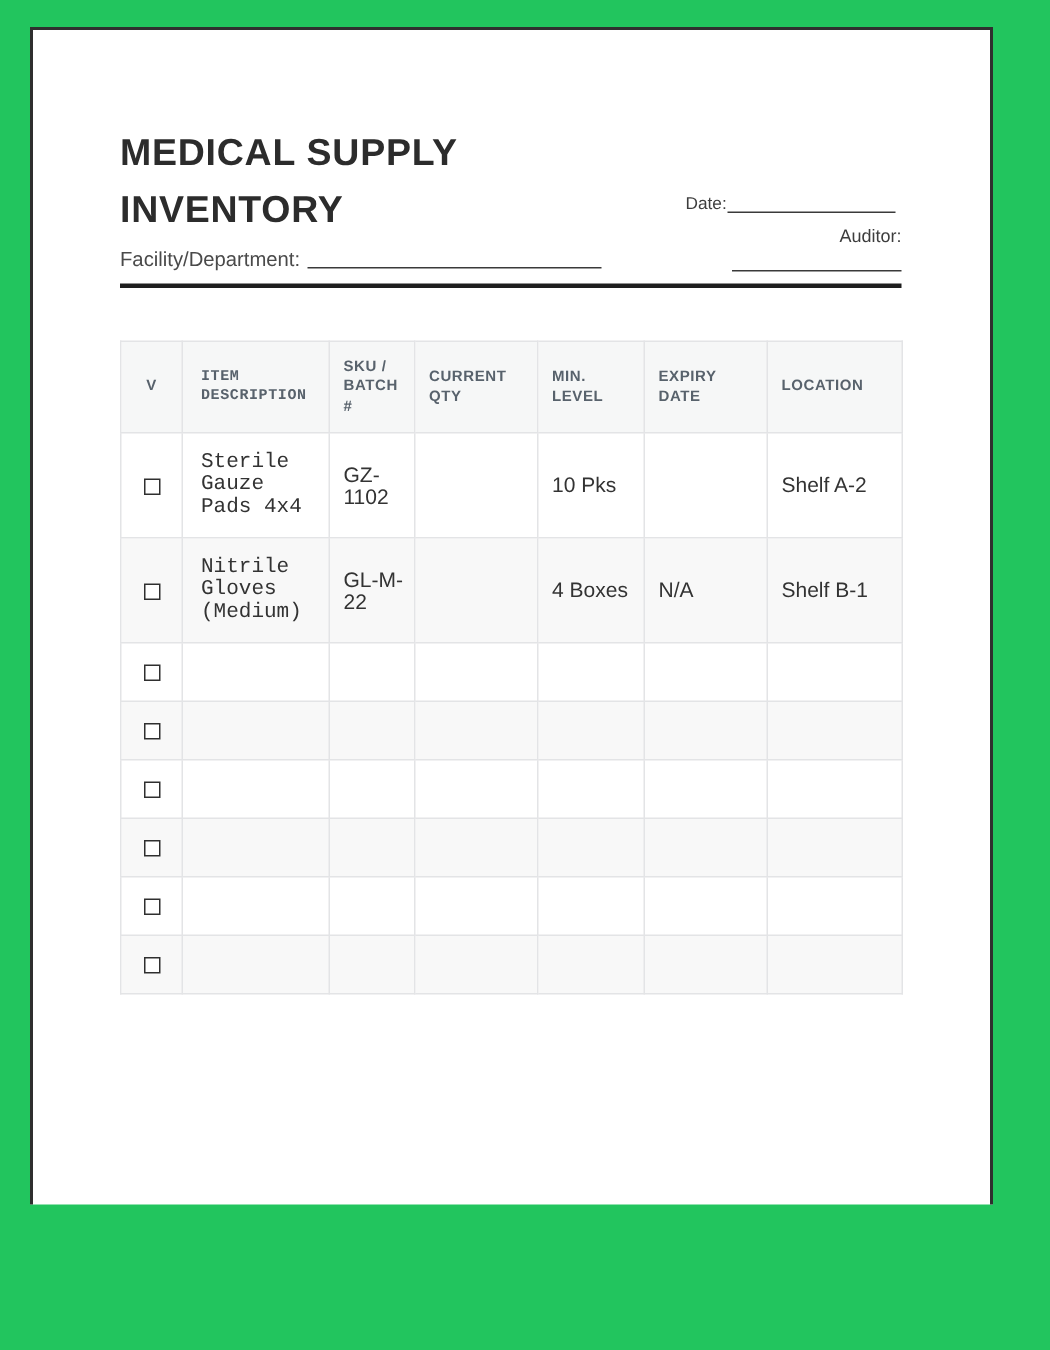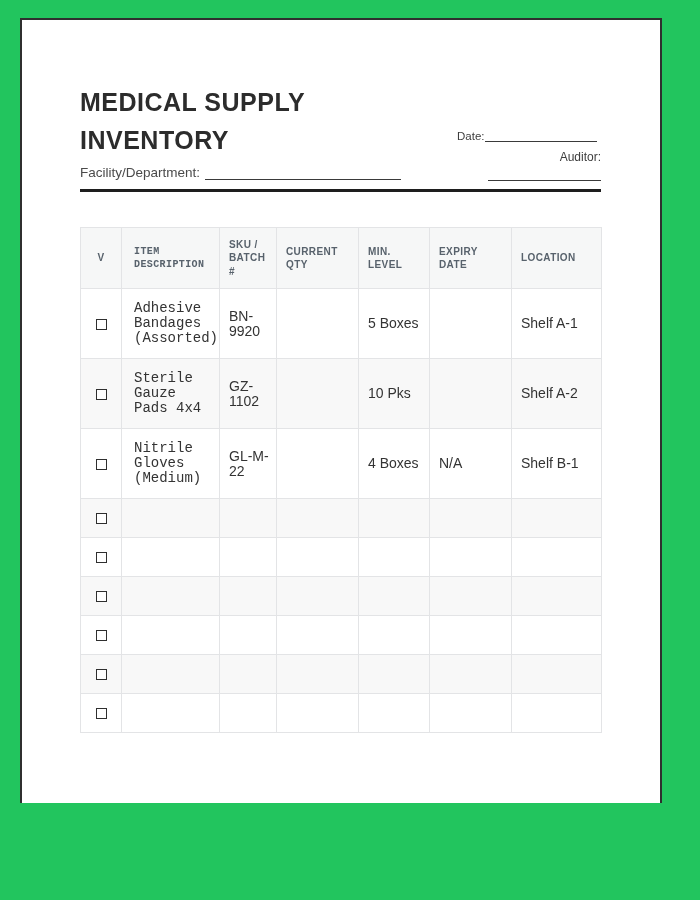--- a/index.html
+++ b/index.html
@@ -16,21 +16,21 @@
          border:2px solid var(--frame-border);border-bottom:none;background:#ffffff;}
 
   .title{position:absolute;left:80px;top:83px;width:330px;
          font-size:25px;font-weight:bold;line-height:38px;letter-spacing:.5px;color:#2c2c2c;}
 
   .date-row{position:absolute;left:457px;top:128px;display:flex;align-items:flex-end;gap:0;
             font-size:11.5px;color:var(--label-text);}
   .auditor-label{position:absolute;left:457px;top:150px;width:144px;text-align:right;
             font-size:12px;color:var(--label-text);}
   .auditor-blank{position:absolute;left:488px;top:167px;width:113px;}
-  .facility-row{position:absolute;left:80px;top:165px;display:flex;align-items:center;gap:5px;
+  .facility-row{position:absolute;left:80px;top:165px;display:flex;align-items:flex-start;gap:5px;
             font-size:13.5px;color:#4a4a4a;}
   .blank{display:inline-block;height:14px;border-bottom:1.5px solid var(--line-color);}
   .date-row .blank{width:112px;}
   .auditor-blank{height:14px;border-bottom:1.5px solid var(--line-color);}
   .facility-row .blank{width:196px;}
 
   .rule{position:absolute;left:80px;top:189px;width:521px;height:3px;background:var(--rule);}
 
   table.inventory{position:absolute;left:80px;top:227px;width:521px;
                   border-collapse:collapse;table-layout:fixed;}
@@ -84,29 +84,20 @@
           <th>V</th>
           <th>ITEM DESCRIPTION</th>
           <th>SKU / BATCH #</th>
           <th>CURRENT QTY</th>
           <th>MIN. LEVEL</th>
           <th>EXPIRY DATE</th>
           <th>LOCATION</th>
         </tr>
     </thead>
     <tbody id="table-body">
-        <tr>
-          <td><span class="checkbox"></span></td>
-          <td>Adhesive Bandages (Assorted)</td>
-          <td>BN-9920</td>
-          <td></td>
-          <td>5 Boxes</td>
-          <td></td>
-          <td>Shelf A-1</td>
-        </tr>
         <tr>
           <td><span class="checkbox"></span></td>
           <td>Sterile Gauze Pads 4x4</td>
           <td>GZ-1102</td>
           <td></td>
           <td>10 Pks</td>
           <td></td>
           <td>Shelf A-2</td>
         </tr>
         <tr>

